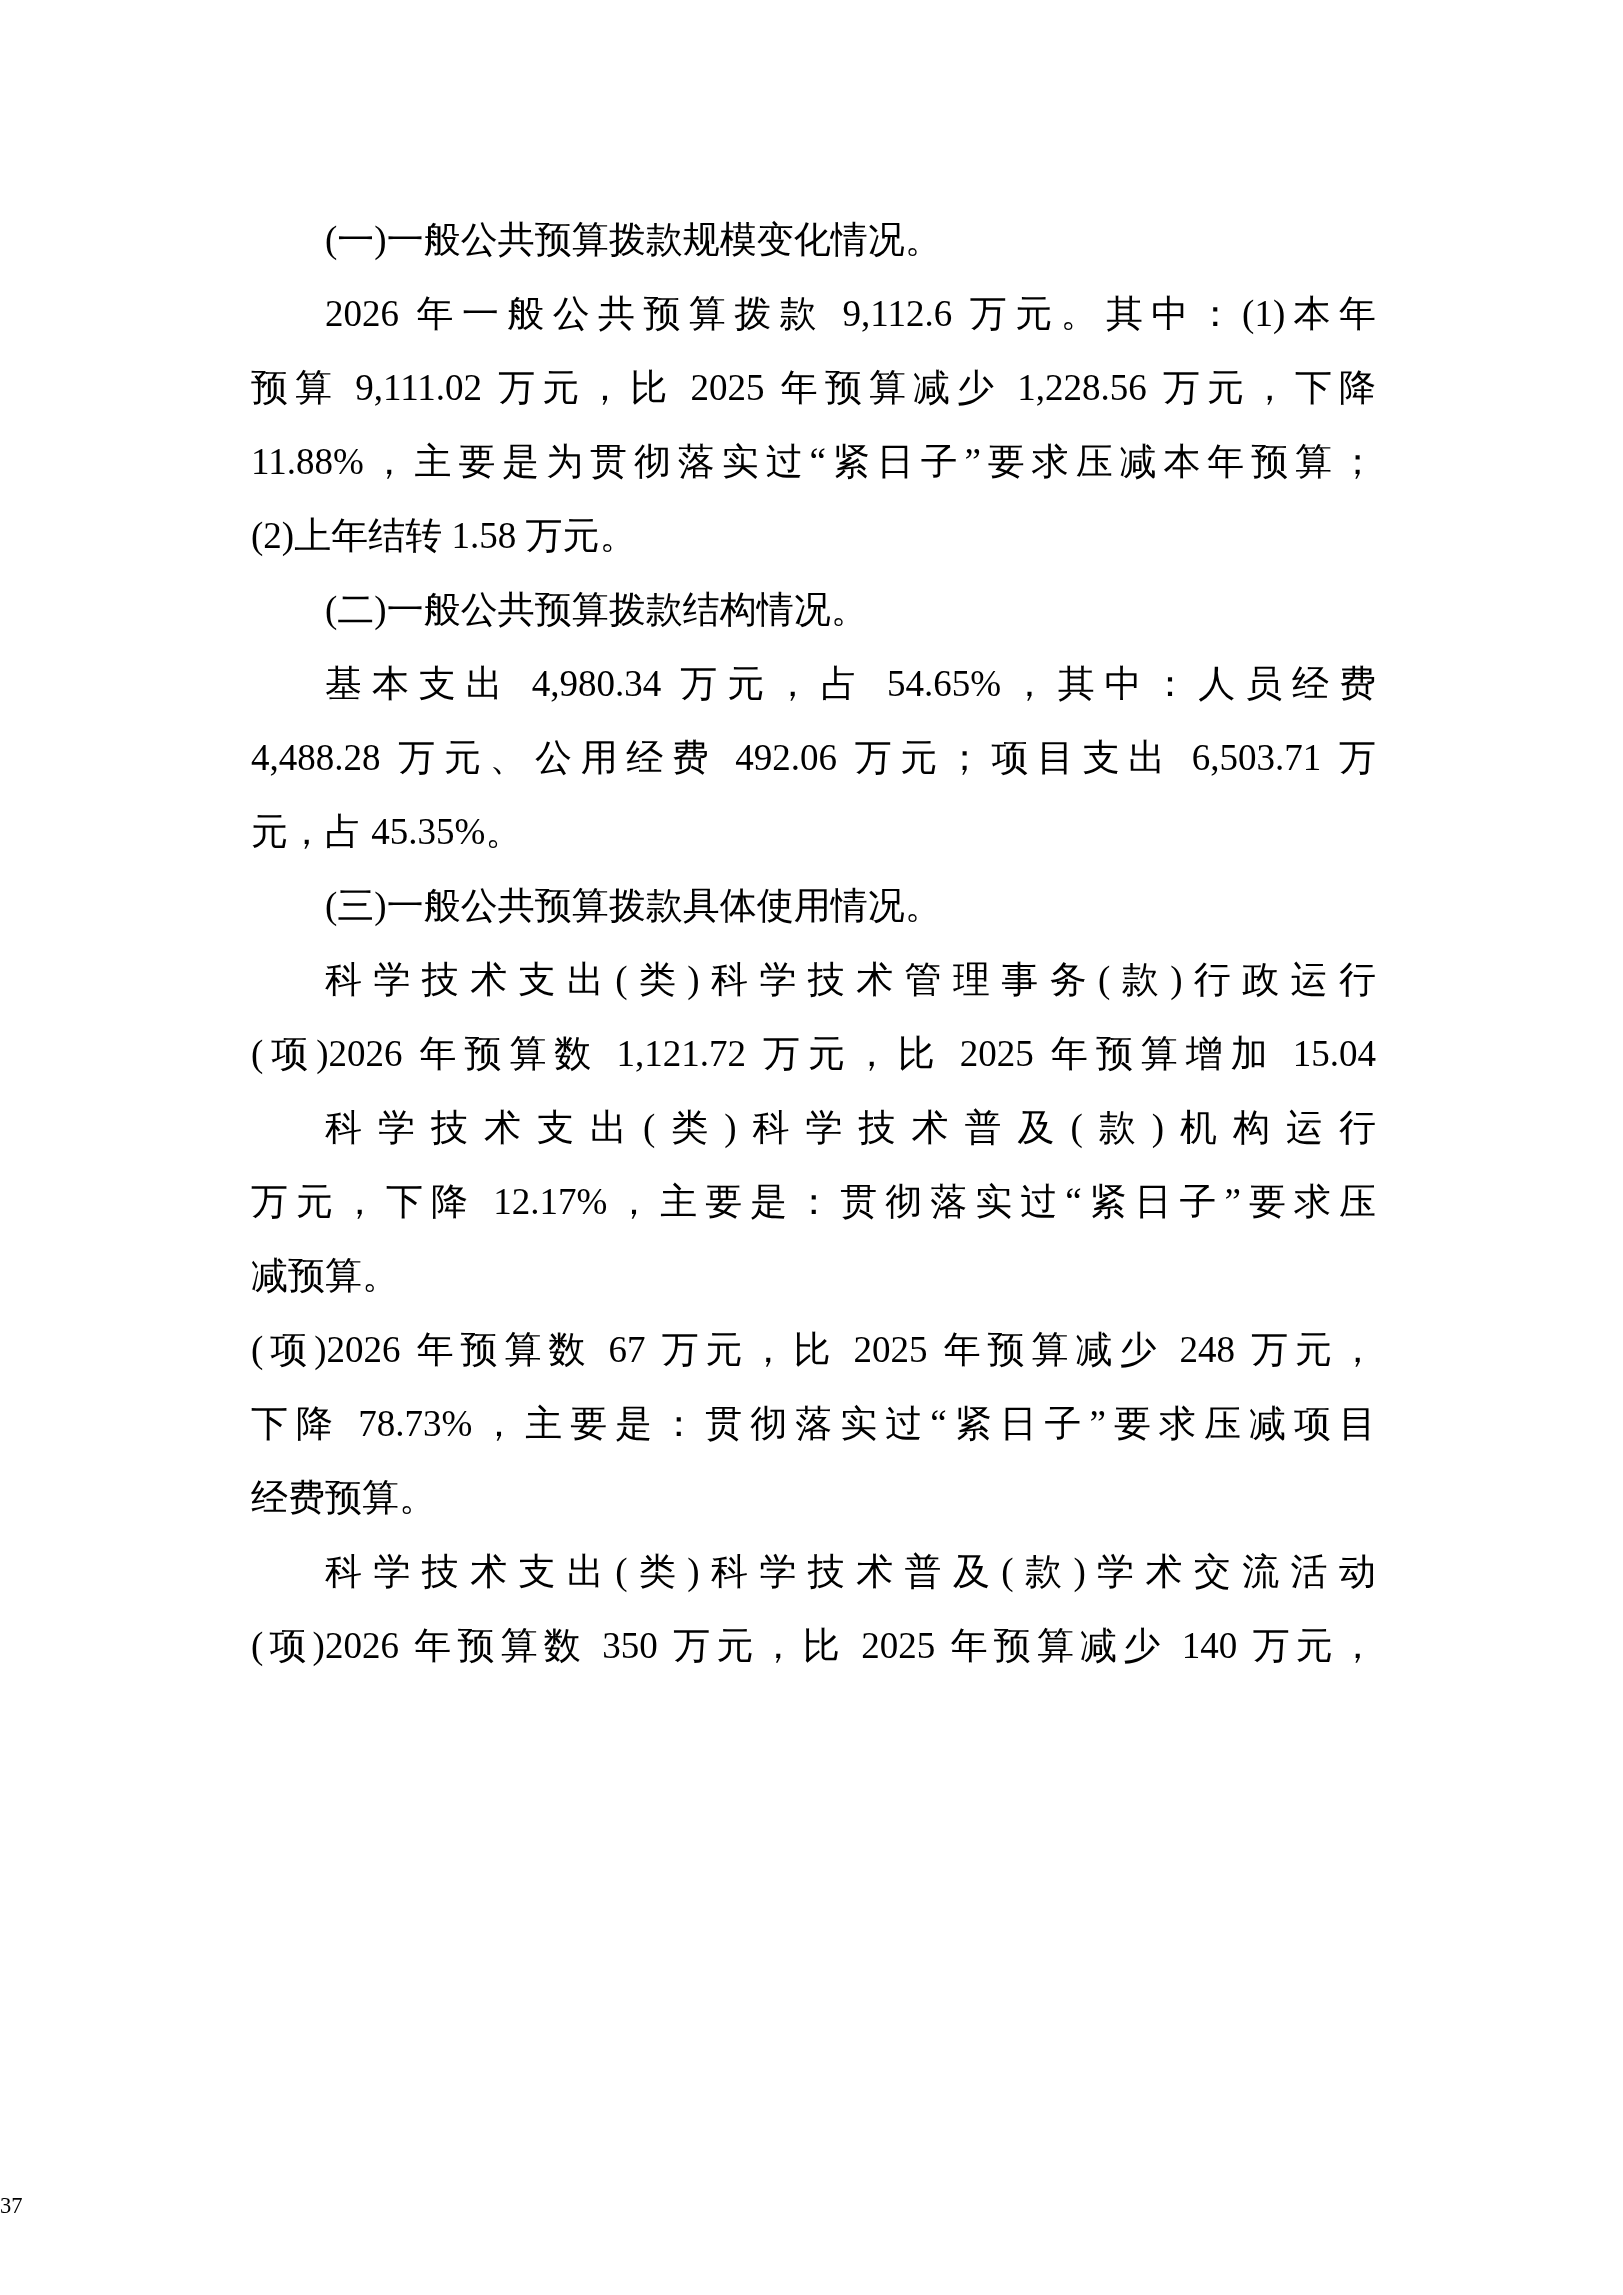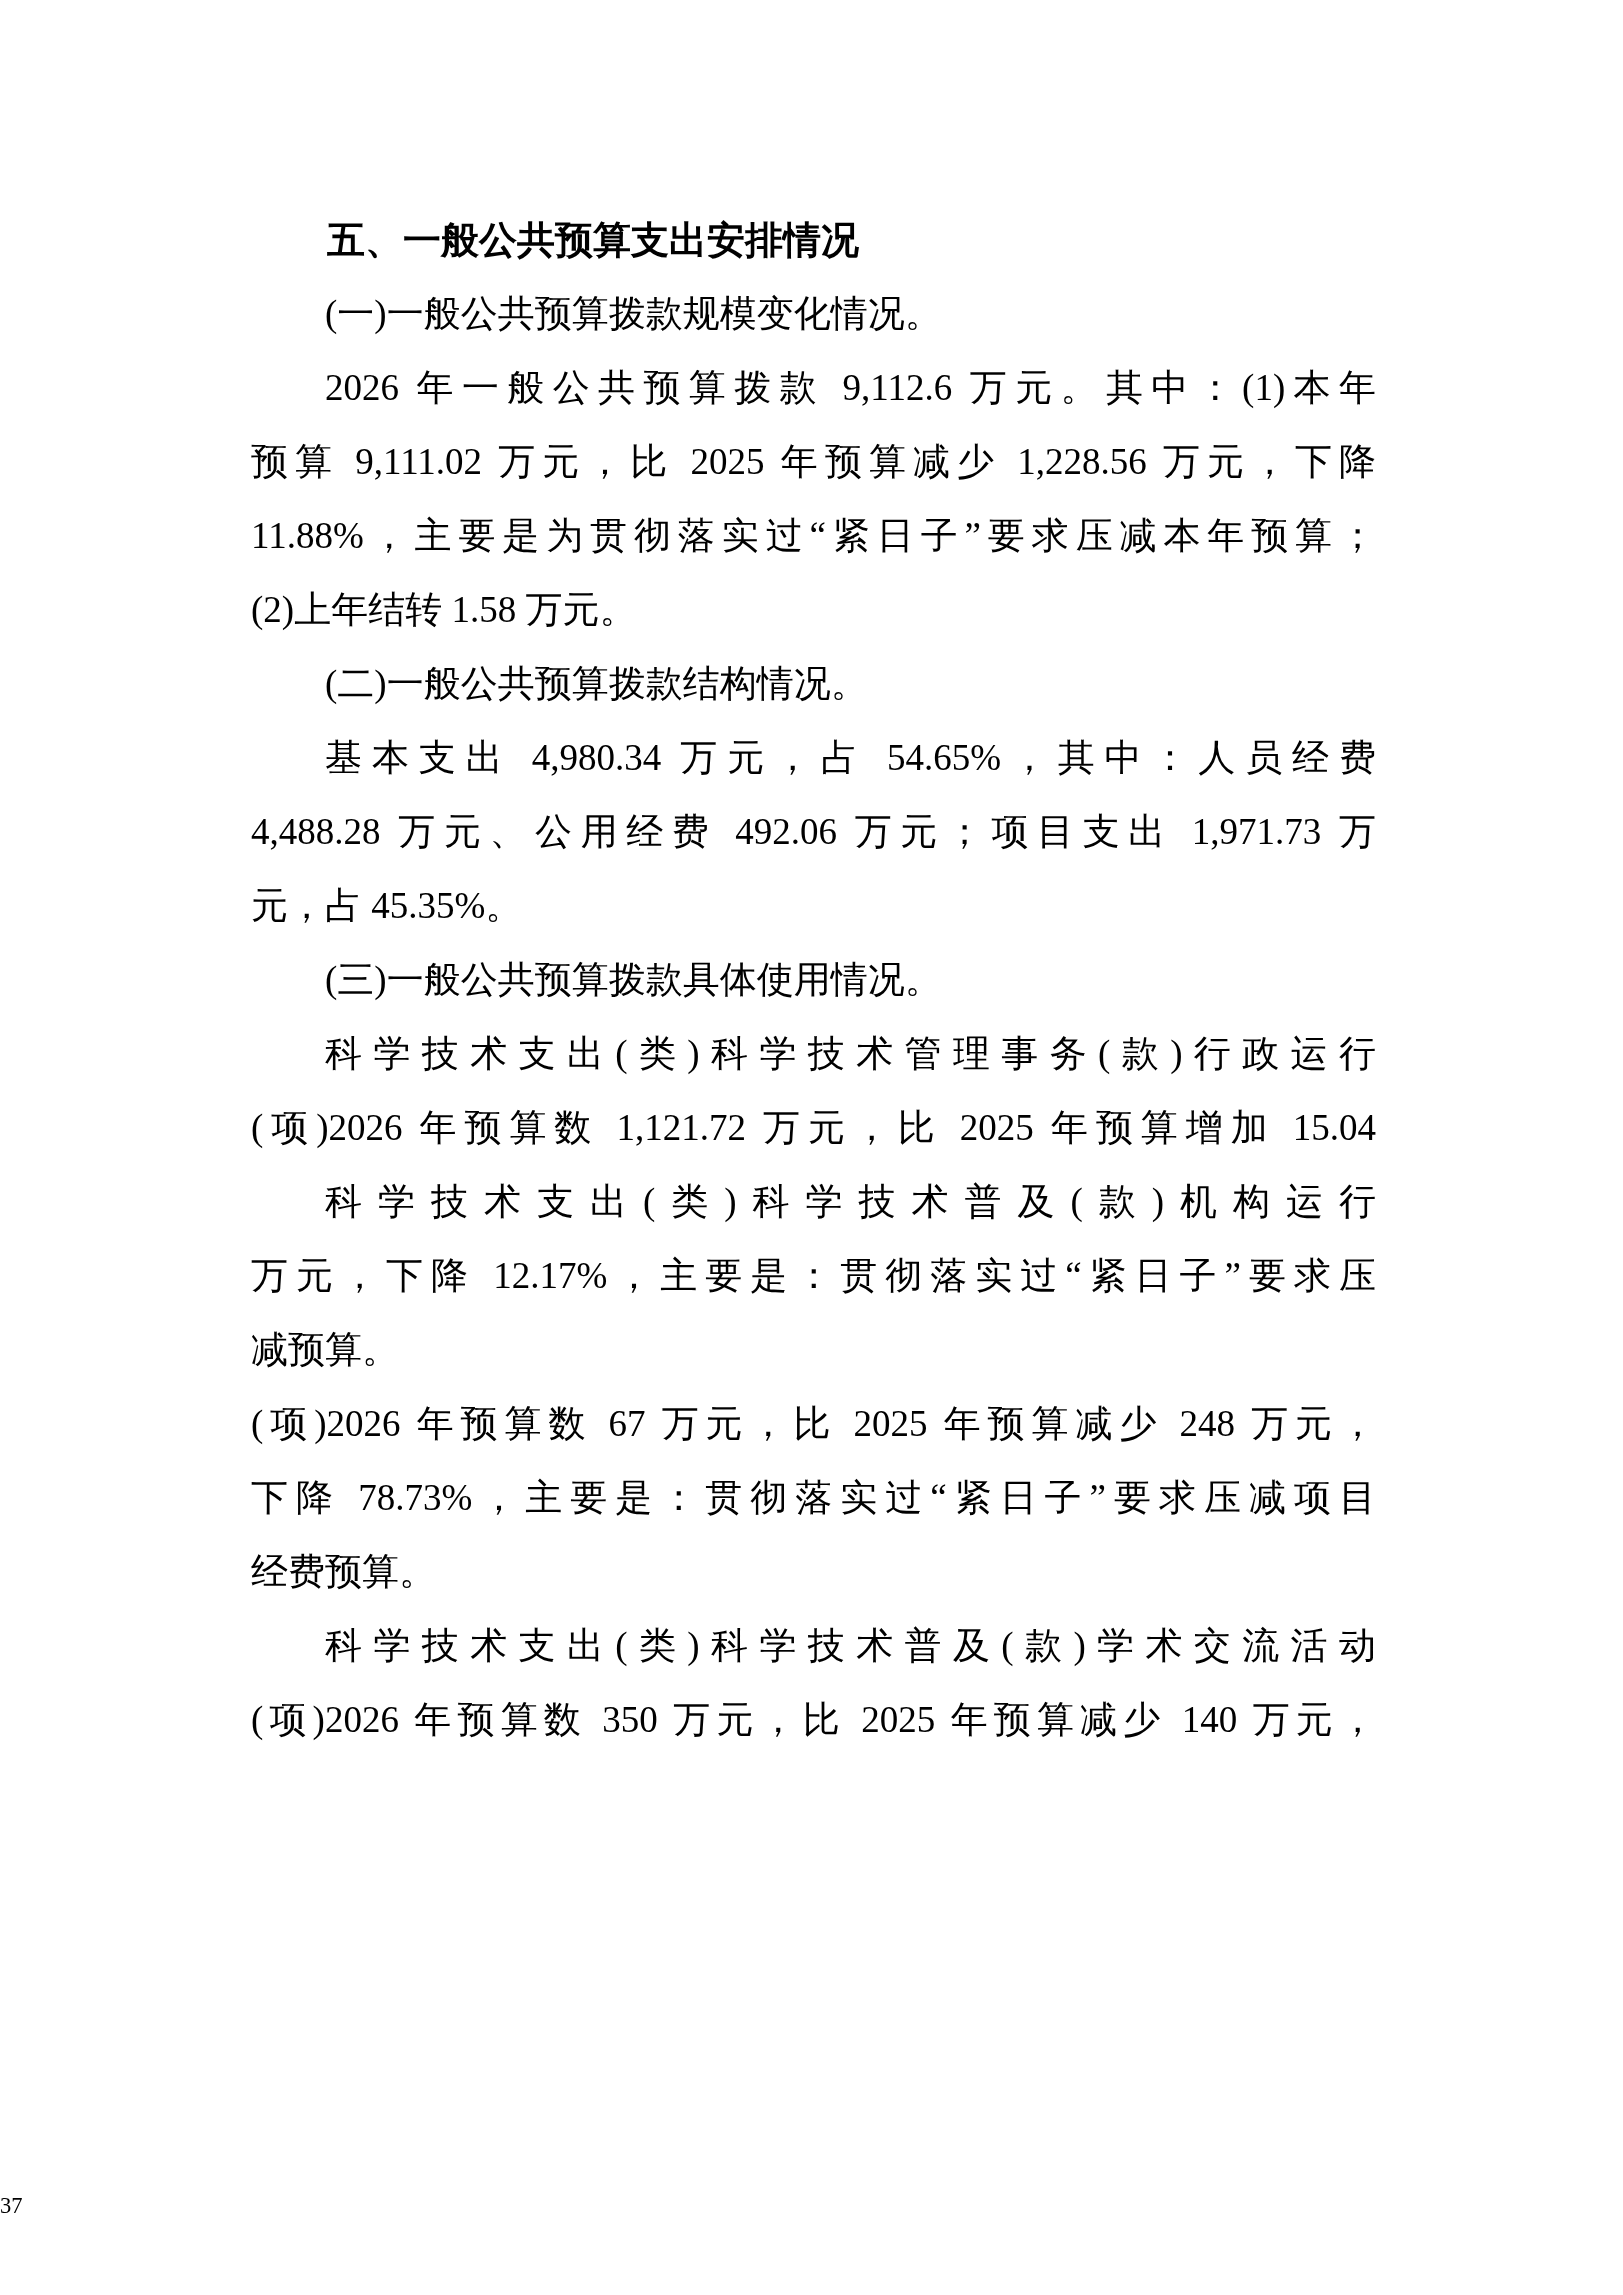--- a/index.html
+++ b/index.html
@@ -64,29 +64,28 @@
     font-size: 22.5px;
     line-height: 31px;
     font-family: "Liberation Serif", "DejaVu Serif", serif;
   }
 </style>
 </head>
 <body>
 
 <div class="page">
   <div class="text-block" id="doc-body">
-      <div class="line heading">五、一般公共预算支出安排情况</div>
       <div class="line sub">(一)一般公共预算拨款规模变化情况。</div>
       <div class="line body-first">2026 年一般公共预算拨款 9,112.6 万元。其中：(1)本年</div>
       <div class="line body-full">预算 9,111.02 万元，比 2025 年预算减少 1,228.56 万元，下降</div>
       <div class="line body-full">11.88%，主要是为贯彻落实过“紧日子”要求压减本年预算；</div>
       <div class="line body-end">(2)上年结转 1.58 万元。</div>
       <div class="line sub">(二)一般公共预算拨款结构情况。</div>
       <div class="line body-first">基本支出 4,980.34 万元，占 54.65%，其中：人员经费</div>
-      <div class="line body-full">4,488.28 万元、公用经费 492.06 万元；项目支出 1,971.73 万</div>
+      <div class="line body-full">4,488.28 万元、公用经费 492.06 万元；项目支出 6,503.71 万</div>
       <div class="line body-end">元，占 45.35%。</div>
       <div class="line sub">(三)一般公共预算拨款具体使用情况。</div>
       <div class="line body-first">科学技术支出(类)科学技术管理事务(款)行政运行</div>
       <div class="line body-full">(项)2026 年预算数 1,121.72 万元，比 2025 年预算增加 15.04</div>
       <div class="line body-first">科学技术支出(类)科学技术普及(款)机构运行</div>
       <div class="line body-full">万元，下降 12.17%，主要是：贯彻落实过“紧日子”要求压</div>
       <div class="line body-end">减预算。</div>
       <div class="line body-full">(项)2026 年预算数 67 万元，比 2025 年预算减少 248 万元，</div>
       <div class="line body-full">下降 78.73%，主要是：贯彻落实过“紧日子”要求压减项目</div>
       <div class="line body-end">经费预算。</div>

